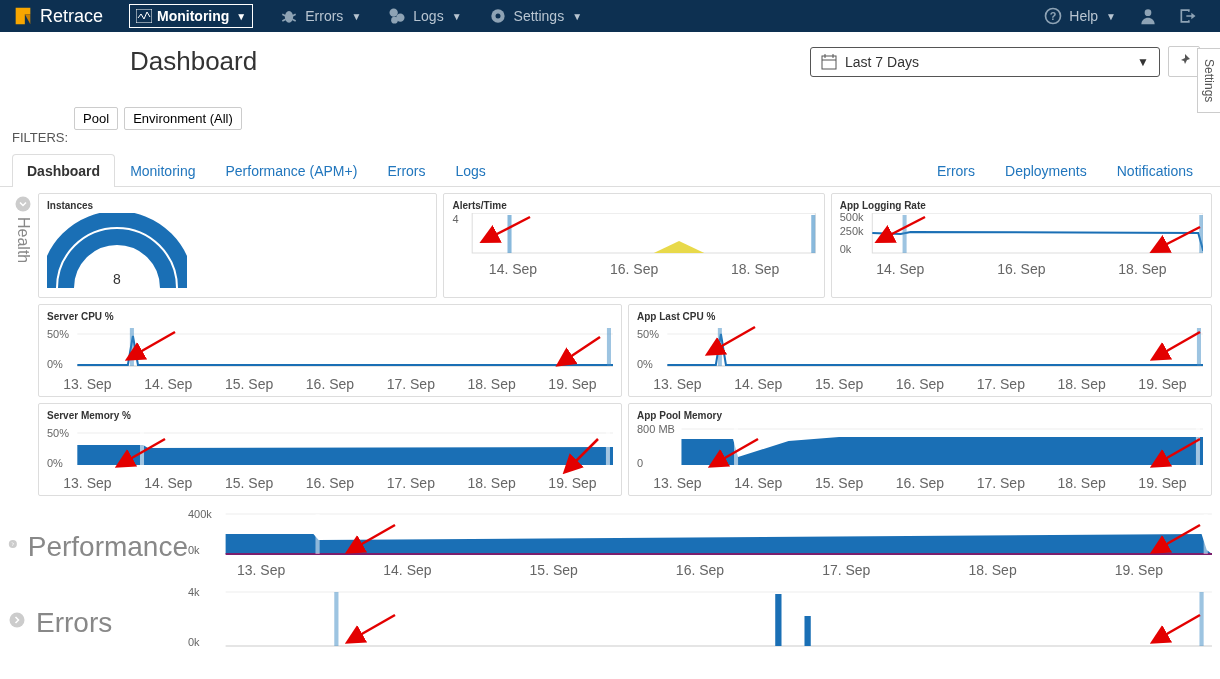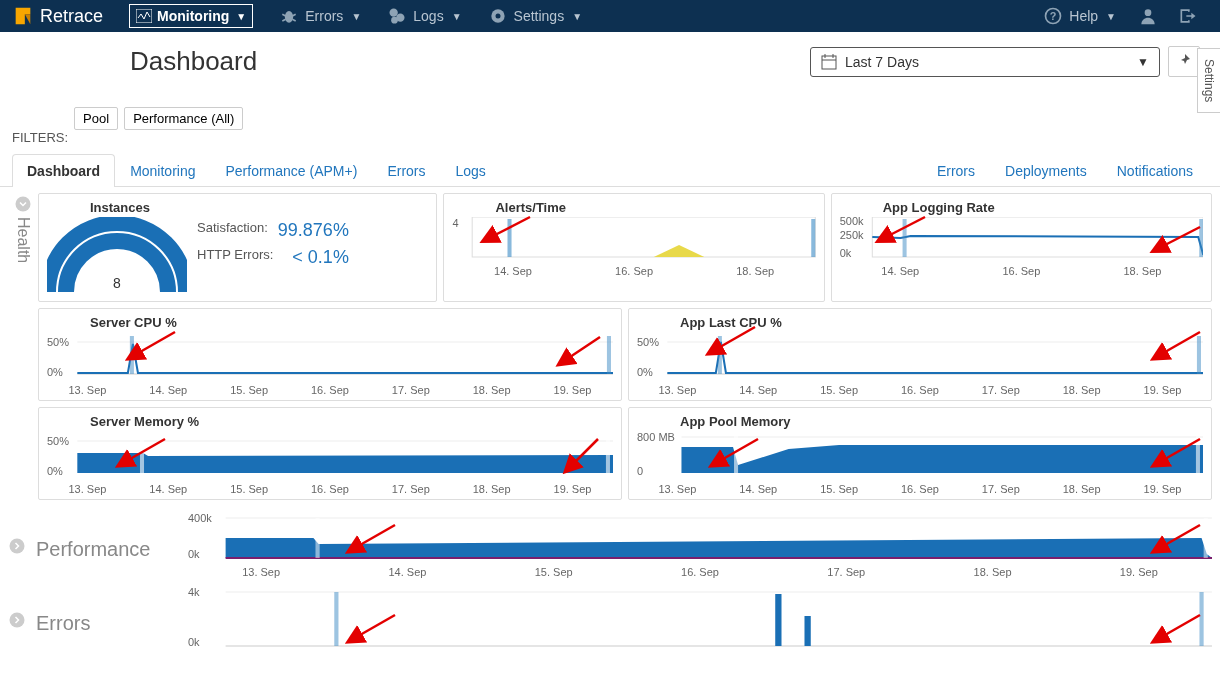--- a/index.html
+++ b/index.html
@@ -32,35 +32,35 @@
 .tabs-row { border-bottom:1px solid #ddd; display:flex; align-items:flex-end; padding: 0 12px; }
 .tab { padding: 8px 14px; color:#2176bd; cursor:pointer; font-size:14px; border:1px solid transparent; border-bottom:none; position:relative; top:1px;}
 .tab.active { color:#333; font-weight:600; border-color:#ddd; border-radius:4px 4px 0 0; background:#fff;}
 .tabs-spacer { flex:1; }
 
 .content { padding: 6px 8px 20px 8px; position:relative;}
 .section { display:flex; align-items:flex-start; }
 .sec-handle { width: 30px; padding-top: 2px; display:flex; flex-direction:column; align-items:center; }
 .sec-chevron { width:18px; height:18px; fill:#888; cursor:pointer;}
 .sec-label { writing-mode: vertical-rl; color:#888; font-size:16px; margin-top:4px; }
-.sec-title { color:#888; font-size:20px; margin-left:4px; padding-top:6px;}
+.sec-title { color:#888; font-size:28px; margin-left:4px; padding-top:6px;}
 .panels { flex:1; }
 .panel-row { display:flex; gap:6px; margin-bottom:6px; }
 .panel { border:1px solid #ddd; border-radius:2px; flex:1; padding:6px 8px 4px 8px; background:#fff; position:relative;}
-.panel-title { font-weight:600; font-size:13px; color:#333; margin-bottom:2px;margin-left:43px;}
+.panel-title { font-weight:600; font-size:10px; color:#333; margin-bottom:2px;}
 .gauge-wrap { display:flex; }
 .gauge { position:relative; width:140px; height:80px; }
 .gauge-num { position:absolute; left:0; right:0; bottom:6px; text-align:center; font-size:14px; font-weight:500;}
 .gauge-stats { margin-left:10px; font-size:13px; }
 .gauge-stats .row { display:flex; justify-content:space-between; gap:10px; padding:3px 0;}
 .gauge-stats .lbl { color:#555; }
 .gauge-stats .val { color:#2176bd; font-size:18px; }
 .chart-area { position:relative; }
 .chart-svg { width:100%; display:block; }
-.xaxis { display:flex; justify-content:space-around; font-size:11px; color:#666; padding-top:2px;}
+.xaxis { display:flex; justify-content:space-around; font-size:14px; color:#666; padding-top:2px;}
 .ylabel { position:absolute; left:0; font-size:11px; color:#666; }
 .perf-row { display:flex; align-items:center; margin-top:6px; padding:2px 0;}
 .perf-handle { display:flex; align-items:center; gap:6px; width:180px;}
 .perf-chev { width:18px; height:18px; fill:#888; cursor:pointer;}
 .flex1 { flex:1; }
 </style>
 </head>
 <body>
 
 <div class="topnav">
@@ -152,21 +152,21 @@
   <div class="pin-btn">
     <svg width="14" height="14" viewBox="0 0 14 14">
         <path d="M8 1l5 5-3 1-2 4-1-3-4 4 4-4-3-1 4-2z" fill="#555"></path>
       </svg>
   </div>
 </div>
 
 <div class="filters-row">
   <span class="filters-label">FILTERS:</span>
   <button class="filter-btn">Pool</button>
-  <button class="filter-btn">Performance (All)</button>
+  <button class="filter-btn">Environment (All)</button>
 </div>
 
 <div class="tabs-row">
   <div class="tab active">Dashboard</div>
   <div class="tab">Monitoring</div>
   <div class="tab">Performance (APM+)</div>
   <div class="tab">Errors</div>
   <div class="tab">Logs</div>
   <div class="tabs-spacer"></div>
   <div class="tab">Errors</div>
@@ -189,30 +189,20 @@
       <div class="panel-row">
         <div class="panel" style="flex:1.05">
           <div class="panel-title">Instances</div>
           <div class="gauge-wrap">
             <div class="gauge">
               <svg width="140" height="80" viewBox="0 0 140 80">
                   <path d="M10 75 A60 60 0 0 1 130 75" fill="none" stroke="#1a6fb5" stroke-width="34"></path>
                   <path d="M10 75 A60 60 0 0 1 130 75" fill="none" stroke="#fff" stroke-width="2"></path>
                 </svg>
               <div class="gauge-num">8</div>
-            </div>
-            <div class="gauge-stats">
-              <div class="row">
-                  <span class="lbl">Satisfaction:</span>
-                  <span class="val">99.876%</span>
-                </div>
-              <div class="row">
-                  <span class="lbl">HTTP Errors:</span>
-                  <span class="val">&lt; 0.1%</span>
-                </div>
             </div>
           </div>
         </div>
         <div class="panel">
           <div class="panel-title">Alerts/Time</div>
           <div class="chart-area">
             <div class="ylabel" style="top:0">4</div>
             <svg class="chart-svg" height="46" viewBox="0 0 360 46" preserveAspectRatio="none">
               <rect x="20" y="0" width="340" height="40" fill="none" stroke="#ddd"></rect>
               <polygon points="200,40 225,28 250,40" fill="#e8d94a"></polygon>

